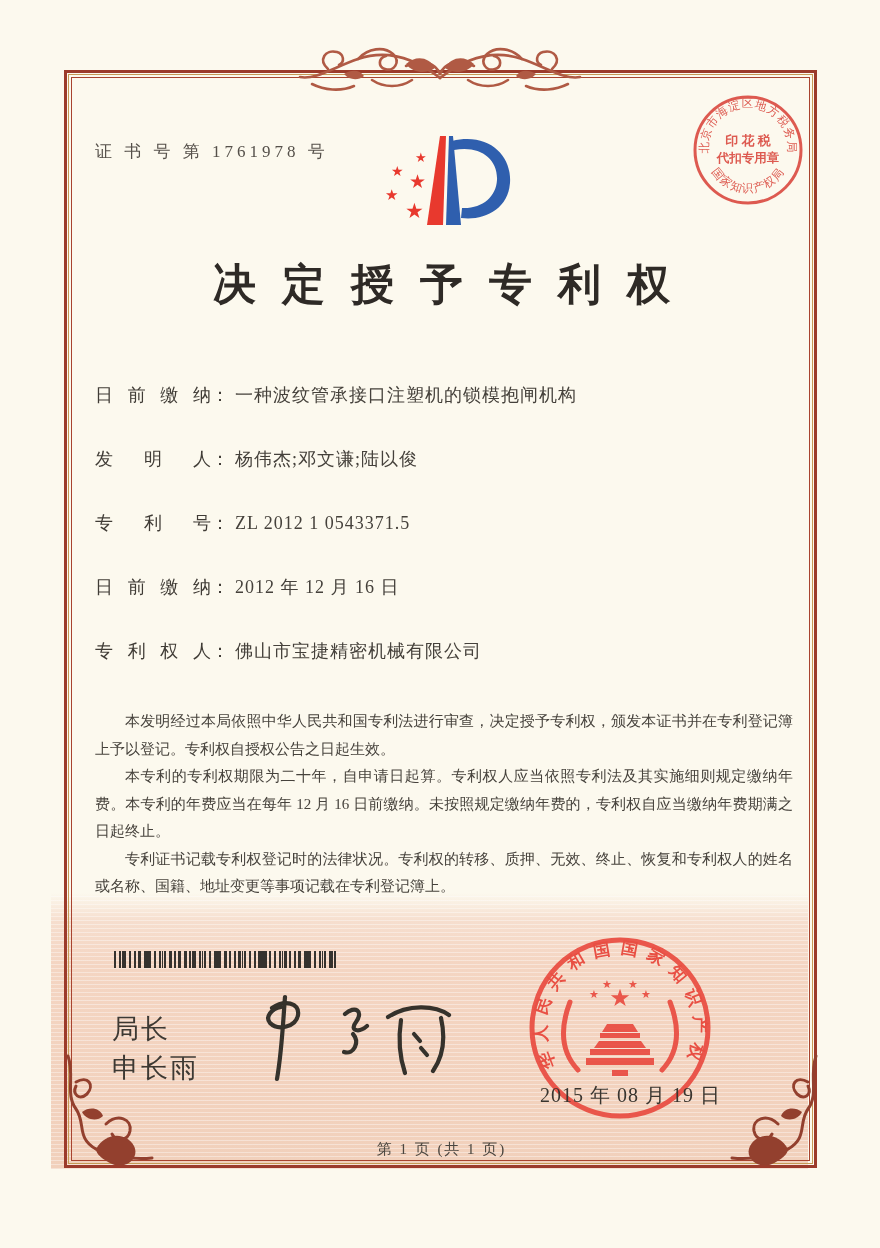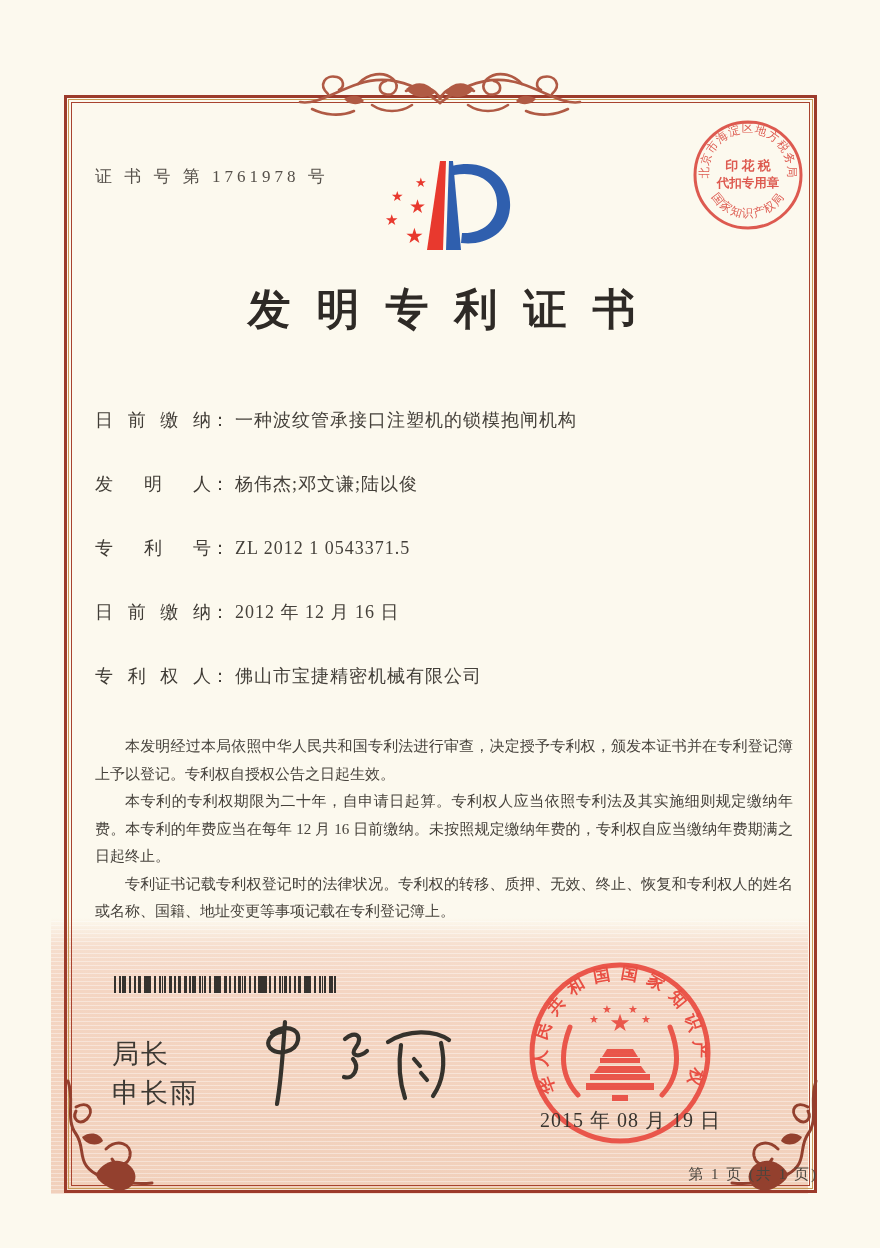--- a/index.html
+++ b/index.html
@@ -2,21 +2,21 @@
 <html><head>
 <meta charset="utf-8">
 <style>
   html,body{margin:0;padding:0;}
   body{
     width:880px;height:1248px;position:relative;overflow:hidden;
     background:#fcf9ee;
     font-family:"Liberation Serif","DejaVu Serif",serif;
     color:#3c3832;
   }
-  .page{position:absolute;inset:0;margin-top:25px;}
+  .page{position:absolute;inset:0;}
   
   .pink-band{
     position:absolute;left:51px;top:893px;width:757px;height:276px;
     background-image:
       repeating-linear-gradient(0deg, rgba(255,255,255,.38) 0 1px, rgba(255,255,255,0) 1px 4px),
       linear-gradient(180deg, rgba(244,213,195,0) 0%, rgba(244,213,195,.75) 10%, #f4d5c2 26%, #f1d0bb 100%);
   }
   
   .frame{
     position:absolute;left:64px;top:70px;width:753px;height:1098px;
@@ -54,21 +54,21 @@
   }
   .officer{position:absolute;left:112px;top:1016px;font-size:27px;color:#3d3933;}
   .officer .line{height:26px;line-height:26px;margin-bottom:13px;letter-spacing:2px;}
   .signature-svg{position:absolute;left:248px;top:992px;z-index:4;}
   .seal-svg{position:absolute;left:528px;top:936px;z-index:3;opacity:.93;}
   .seal-date{
     position:absolute;left:540px;top:1082px;width:230px;z-index:5;
     font-size:20px;letter-spacing:1px;color:#39352f;
   }
   .footer{
-    position:absolute;left:65px;top:1140px;width:753px;text-align:right;z-index:4;
+    position:absolute;left:65px;top:1140px;width:753px;text-align:center;z-index:4;
     font-size:15px;letter-spacing:2px;color:#4a453e;
   }
   .logo-svg{position:absolute;left:366px;top:110px;}
   .tax-stamp-svg{position:absolute;left:690px;top:92px;z-index:3;opacity:.88;}
   .ornament-top{position:absolute;left:288px;top:22px;z-index:2;}
   .flourish{position:absolute;z-index:3;}
   .flourish.bl{left:48px;top:1052px;}
   .flourish.br{left:726px;top:1052px;}
   svg text{font-family:"Liberation Serif","DejaVu Serif",serif;}
 </style>
@@ -158,21 +158,21 @@
     <text fill="#d9453b" font-size="11.5" letter-spacing="1">
       <textPath href="#taxTop" startOffset="50%" text-anchor="middle">北京市海淀区地方税务局</textPath>
     </text>
     <text fill="#d9453b" font-size="11.5" letter-spacing="1">
       <textPath href="#taxBottom" startOffset="50%" text-anchor="middle">国家知识产权局</textPath>
     </text>
     <text x="58" y="53" text-anchor="middle" fill="#d9453b" font-size="13" font-weight="bold">印 花 税</text>
     <text x="58" y="70" text-anchor="middle" fill="#d9453b" font-size="12.5" font-weight="bold">代扣专用章</text>
   </svg>
 
-  <div class="title">发明专利证书</div>
+  <div class="title">决定授予专利权</div>
 
   <div class="fields">
     <div class="field-row">
       <span class="field-label">日前缴纳</span><span class="colon">：</span><span class="field-value">一种波纹管承接口注塑机的锁模抱闸机构</span>
     </div>
     <div class="field-row">
       <span class="field-label">发明人</span><span class="colon">：</span><span class="field-value">杨伟杰;邓文谦;陆以俊</span>
     </div>
     <div class="field-row">
       <span class="field-label">专利号</span><span class="colon">：</span><span class="field-value">ZL 2012 1 0543371.5</span>

